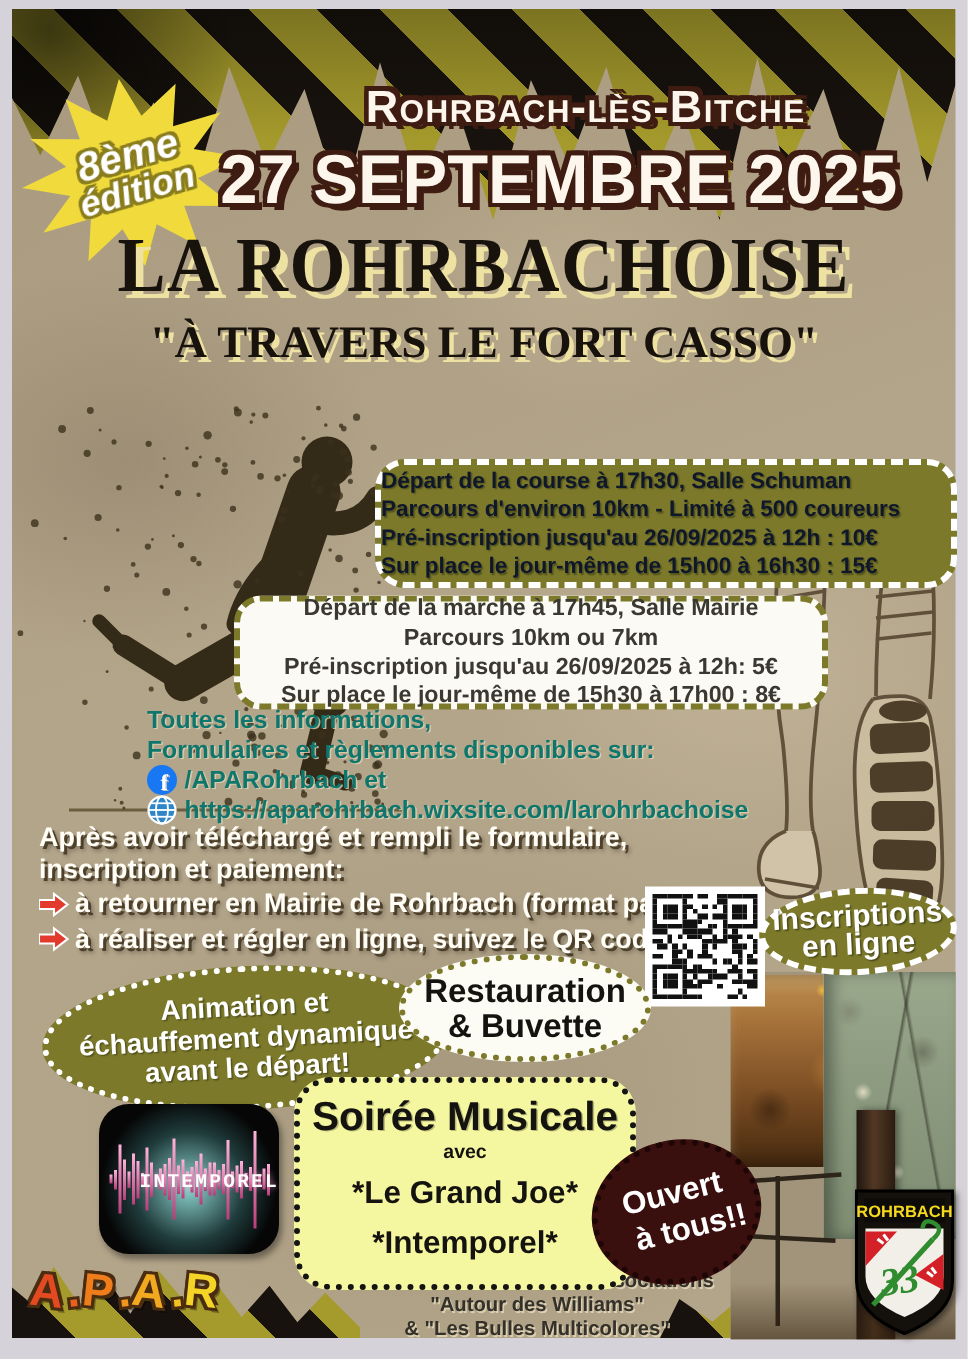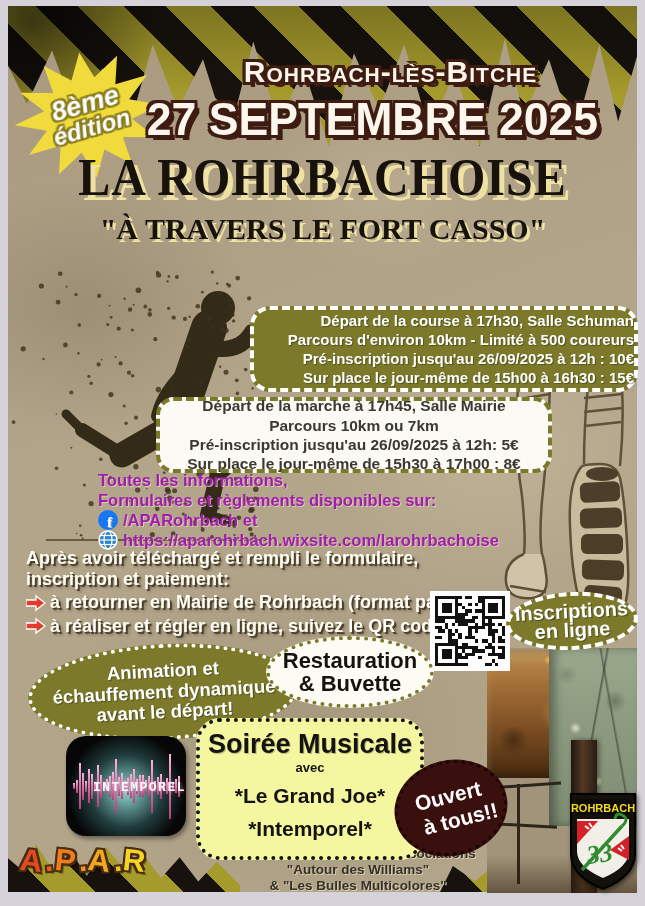--- a/index.html
+++ b/index.html
@@ -56,29 +56,29 @@
     font-family:"Liberation Serif",serif;font-weight:700;font-size:48px;letter-spacing:1px;
     color:#17120c;text-shadow:5px 4px 0 #eee2a2;transform:scaleY(1.08);}
   .subtitle{position:absolute;left:0;top:212px;right:0;z-index:6;text-align:center;
     font-family:"Liberation Serif",serif;font-weight:700;font-size:30px;color:#17120c;
     text-shadow:3px 3px 0 #eee2a2;}
   .event-type{position:absolute;left:228px;top:250px;right:2px;z-index:6;text-align:center;
     font-variant:small-caps;font-weight:700;font-size:39px;color:#fdf6ec;--oc:#3f1c12;}
   
   .course-box{position:absolute;left:250px;top:306px;width:388px;height:86px;z-index:6;
     background:#7c7a2a;border:4px dashed #ffffff;border-radius:20px;box-sizing:border-box;
-    display:flex;flex-direction:column;align-items:flex-end;justify-content:center;
-    color:#ffffff;font-weight:700;font-size:15px;line-height:1.28;text-align:center;
+    display:flex;flex-direction:column;align-items:flex-start;justify-content:center;
+    color:#0f172a;font-weight:700;font-size:15px;line-height:1.28;text-align:center;
     text-shadow:1px 1px 1px rgba(0,0,0,.35);}
   .walk-box{position:absolute;left:156px;top:397px;width:396px;height:76px;z-index:6;
     background:#fbfaf4;border:4px dashed #7c7a2a;border-radius:18px;box-sizing:border-box;
     display:flex;flex-direction:column;align-items:center;justify-content:center;
     color:#3a3831;font-weight:700;font-size:15.5px;line-height:1.25;text-align:center;}
   .info-block{position:absolute;left:98px;top:470px;width:480px;z-index:6;
-    color:#a21caf;font-weight:700;font-size:16.5px;line-height:1.22;
+    color:#0f766e;font-weight:700;font-size:16.5px;line-height:1.22;
     text-shadow:1px 1px 0 rgba(225,212,180,.8);}
   .info-row{display:flex;align-items:center;gap:5px;}
   .icon-circle{width:20px;height:20px;flex:0 0 20px;}
   
   .instructions{position:absolute;left:26px;top:548px;width:490px;z-index:6;
     color:#fffdf5;font-weight:700;font-size:18px;line-height:1.15;
     text-shadow:2px 2px 0 rgba(70,56,36,.9),3px 3px 3px rgba(0,0,0,.3);}
   .bullet{display:flex;align-items:center;gap:4px;margin-top:3px;}
   
   .qr{position:absolute;left:430px;top:591px;width:80px;height:80px;z-index:6;

